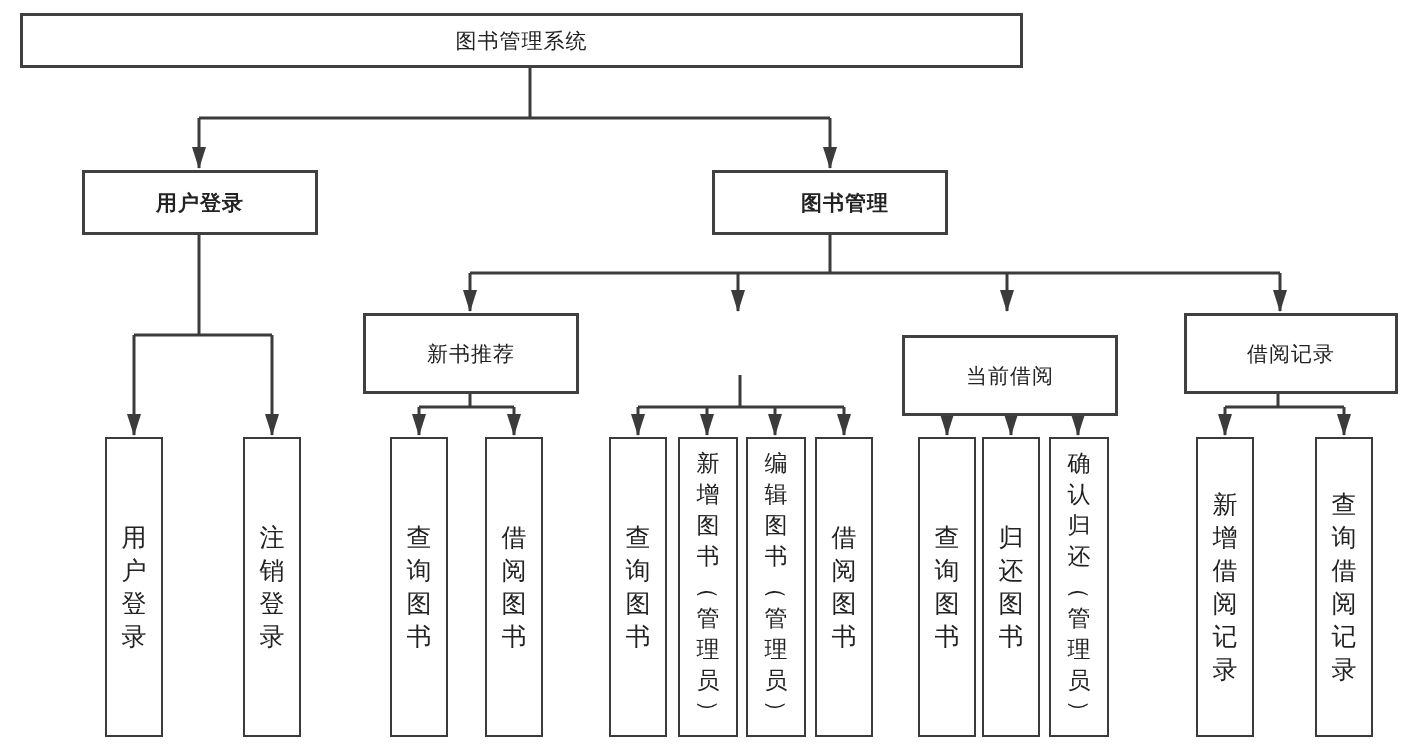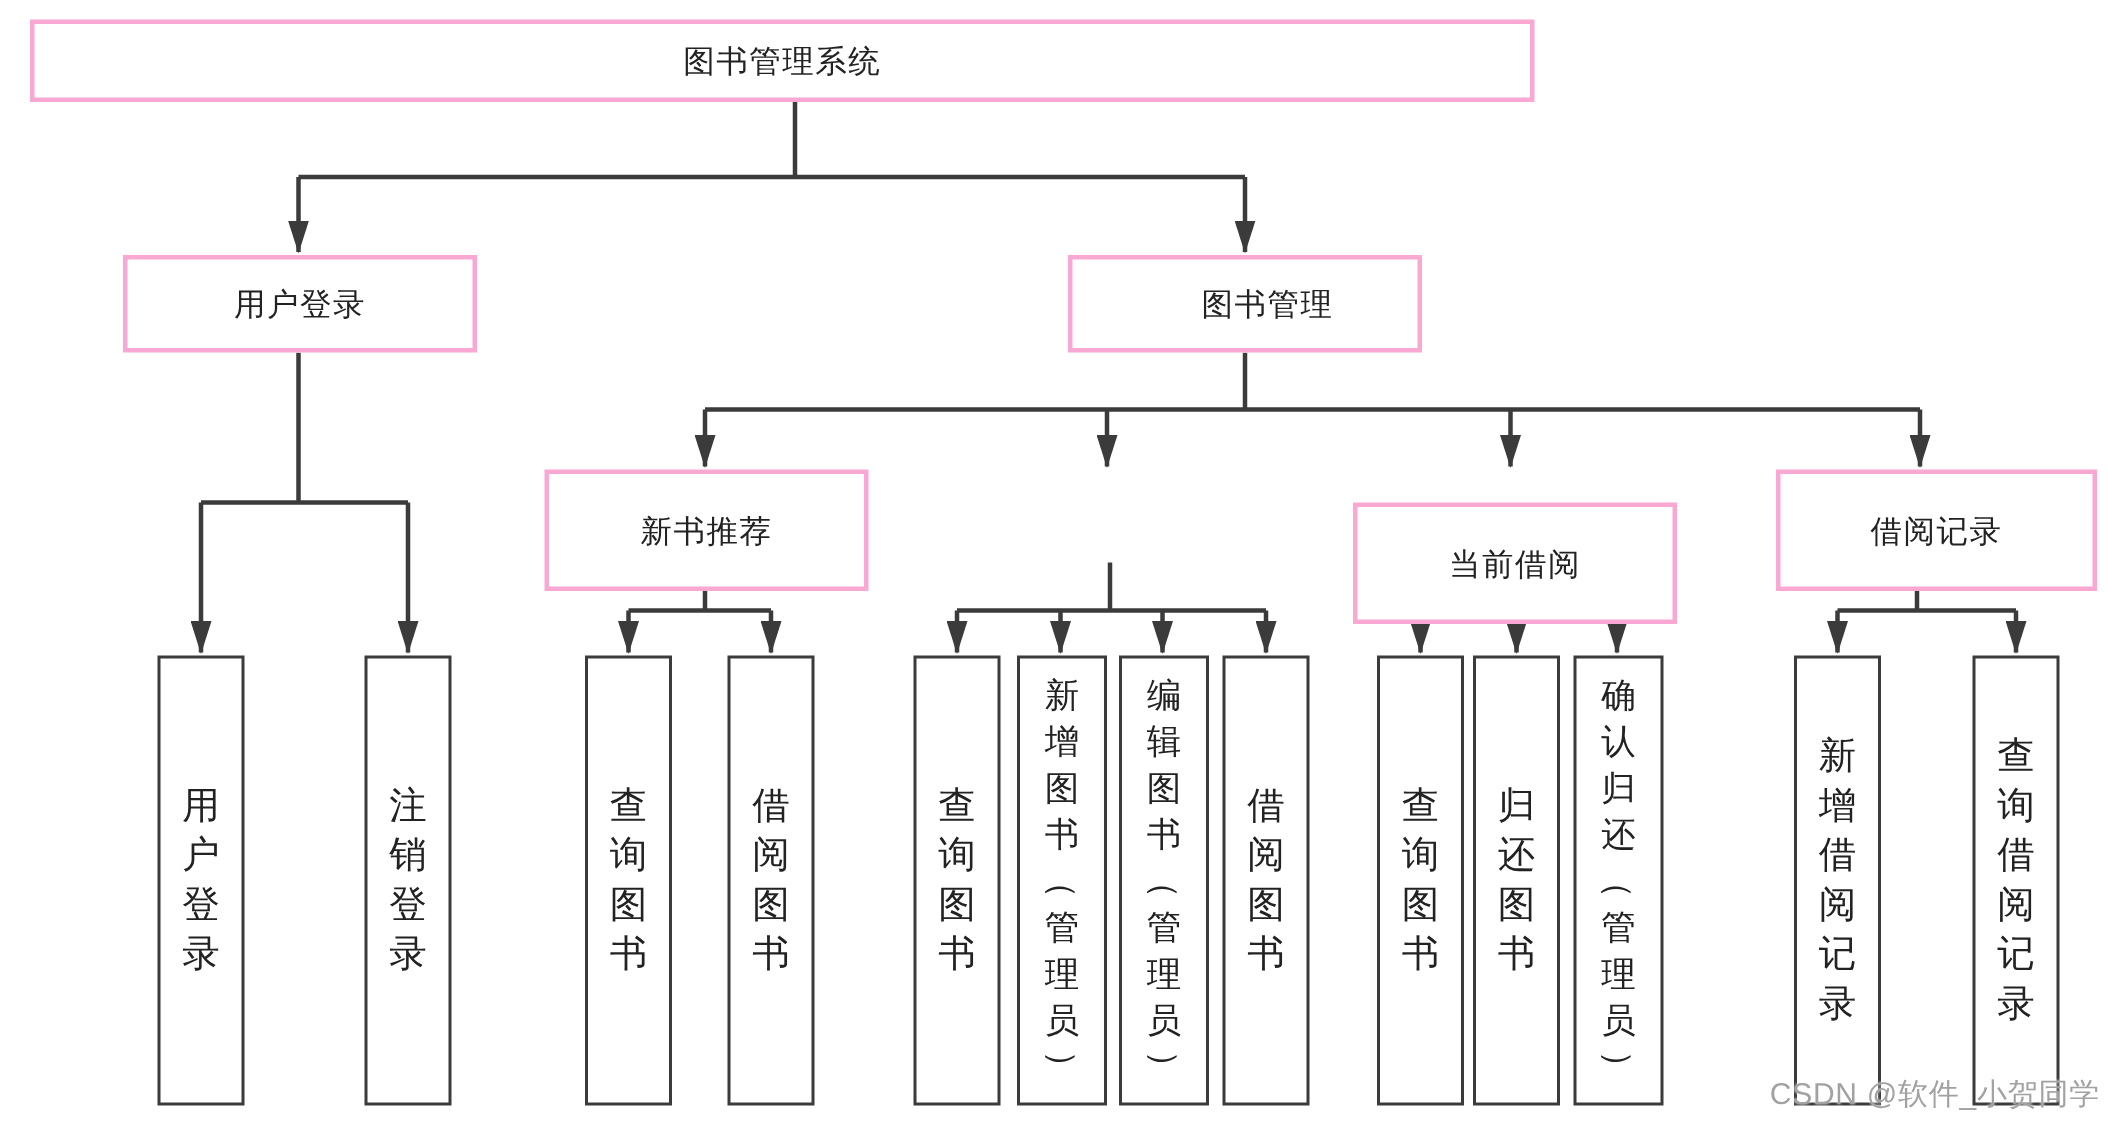--- a/index.html
+++ b/index.html
@@ -17,32 +17,32 @@
   }
   #wires {
     position: absolute;
     left: 0; top: 0;
     width: 1405px; height: 747px;
     pointer-events: none;
   }
   .node {
     position: absolute;
     background: #ffffff;
-    border: 3px solid #f9a8d4;
+    border: 3px solid #404040;
     box-sizing: border-box;
     display: flex;
     align-items: center;
     justify-content: center;
     color: #222222;
     font-size: 21px;
     letter-spacing: 1px;
     white-space: nowrap;
   }
   .root-node   { left: 20px;  top: 13px;  width: 1003px; height: 55px; }
-  .l2-node     { top: 170px; height: 65px; }
+  .l2-node     { top: 170px; height: 65px; font-weight: bold; }
   .l3-node     { top: 313px; height: 81px; }
   .leaf-node {
     position: absolute;
     top: 437px;
     height: 300px;
     width: 58px;
     background: #ffffff;
     border: 2.5px solid #3b3b3b;
     box-sizing: border-box;
     display: flex;
@@ -261,14 +261,13 @@
     </div>
   <div id="leaf-e2" class="leaf-node">
       <span class="vchar">查</span>
       <span class="vchar">询</span>
       <span class="vchar">借</span>
       <span class="vchar">阅</span>
       <span class="vchar">记</span>
       <span class="vchar">录</span>
     </div>
 
-  <div class="watermark">CSDN @软件_小贺同学</div>
 </div>
 
 </body></html>

